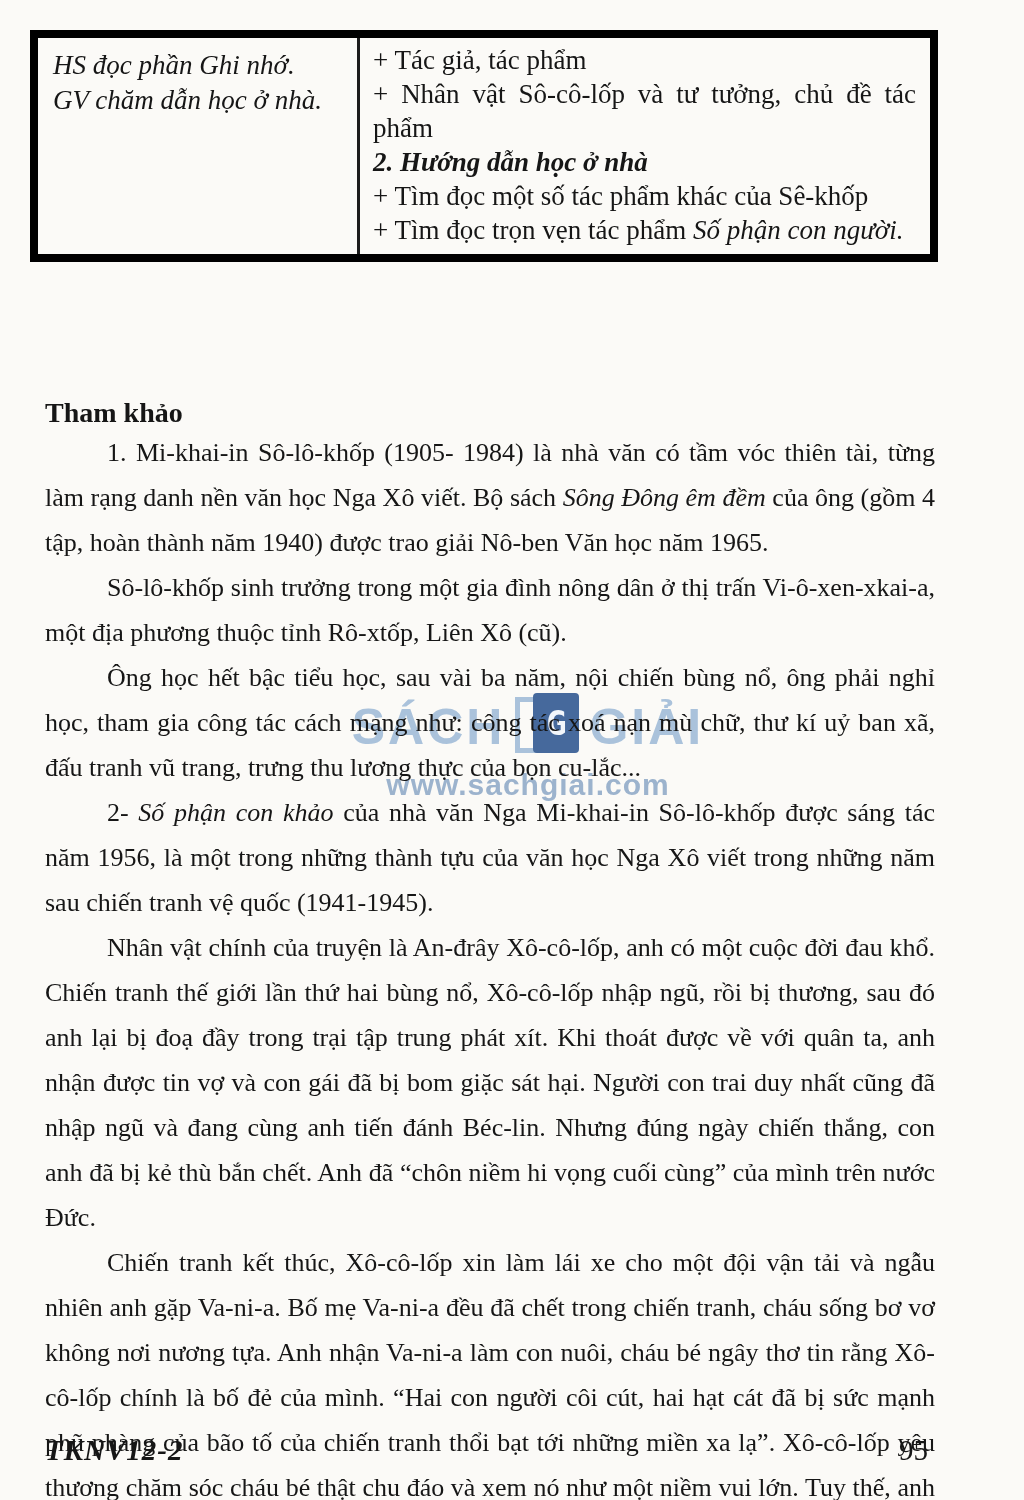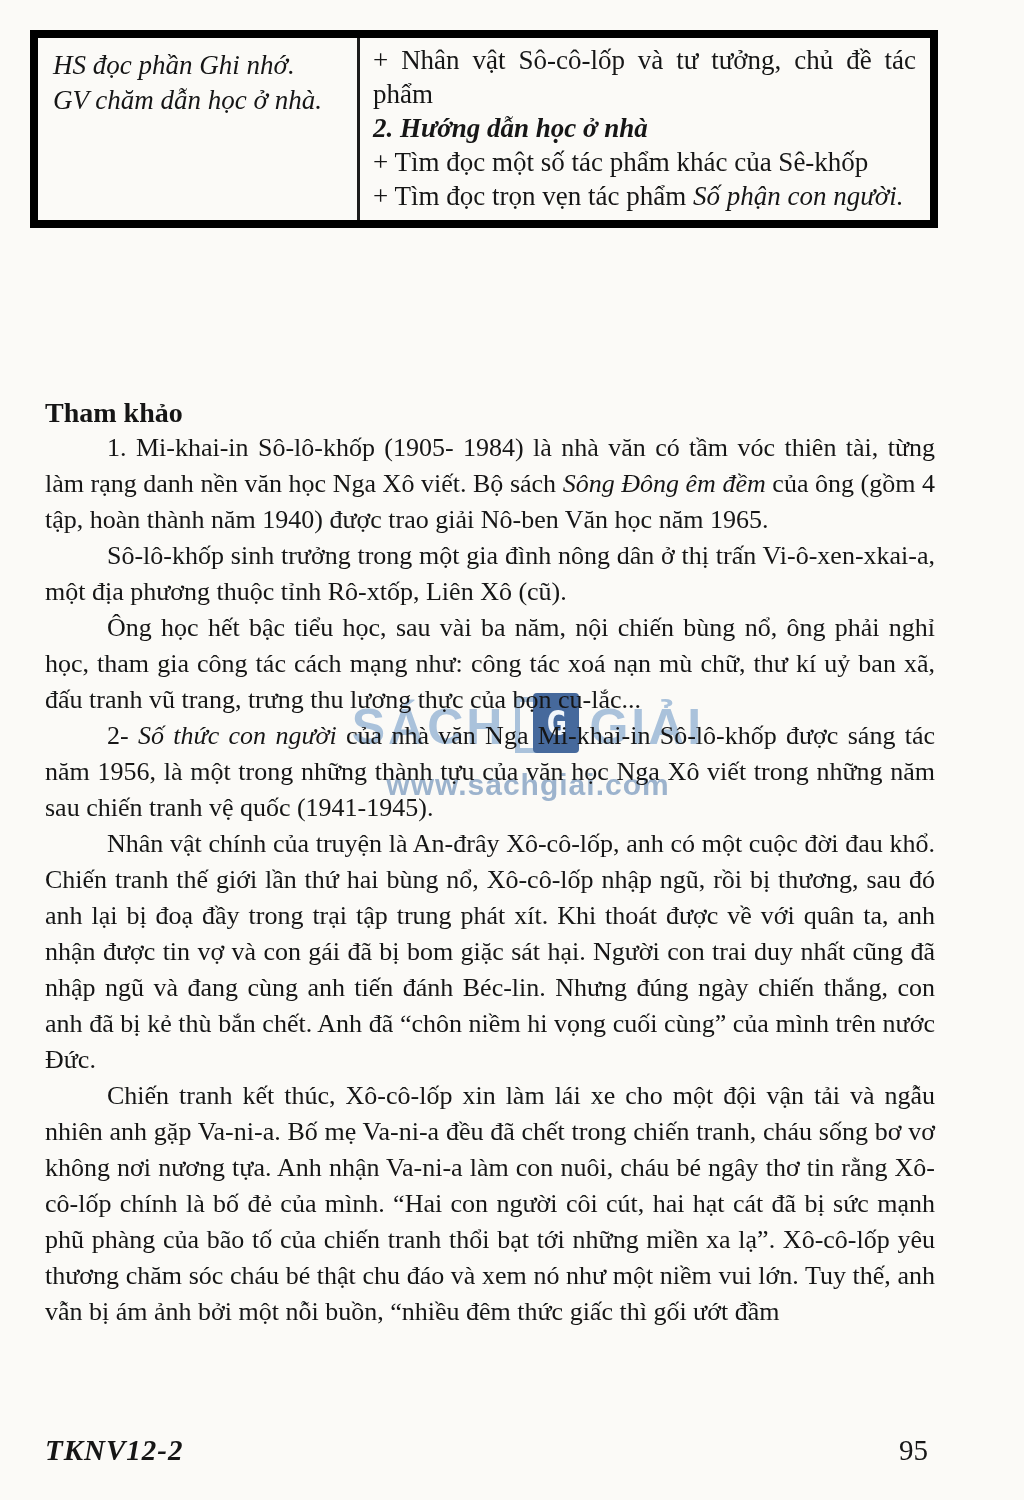--- a/index.html
+++ b/index.html
@@ -41,21 +41,21 @@
   .em { font-style:italic; }
 
   
   .reference {
     position:absolute; top:366px; left:45px; width:890px;
   }
   .reference h2 {
     margin:0; font-size:28px; line-height:34px; font-weight:bold;
   }
   .reference p {
-    margin:0; font-size:26px; line-height:36px;
+    margin:0; font-size:26px; line-height:45px;
     text-align:justify; text-indent:62px;
   }
 
   
   .watermark {
     position:absolute; z-index:0; left:0; top:693px; width:100%;
     text-align:center;
     font-family:"Liberation Sans", sans-serif;
     transform:translateX(16px);
     pointer-events:none;
@@ -117,33 +117,34 @@
   </div>
 
   <div class="content">
 
     <div class="lesson-table">
       <div class="cell-left">
         <p>HS đọc phần Ghi nhớ.</p>
         <p>GV chăm dẫn học ở nhà.</p>
       </div>
       <div class="cell-right">
+        <p>+ Tác giả, tác phẩm</p>
         <p>+ Nhân vật Sô-cô-lốp và tư tưởng, chủ đề tác phẩm</p>
         <p class="bold-italic">2. Hướng dẫn học ở nhà</p>
         <p>+ Tìm đọc một số tác phẩm khác của Sê-khốp</p>
         <p><span>+ Tìm đọc trọn vẹn tác phẩm </span><span class="em">Số phận con người.</span></p>
       </div>
     </div>
 
     <div class="reference">
       <h2>Tham khảo</h2>
       <p><span>1. Mi-khai-in Sô-lô-khốp (1905- 1984) là nhà văn có tầm vóc thiên tài, từng làm rạng danh nền văn học Nga Xô viết. Bộ sách </span><span class="em">Sông Đông êm đềm</span><span> của ông (gồm 4 tập, hoàn thành năm 1940) được trao giải Nô-ben Văn học năm 1965.</span></p>
       <p>Sô-lô-khốp sinh trưởng trong một gia đình nông dân ở thị trấn Vi-ô-xen-xkai-a, một địa phương thuộc tỉnh Rô-xtốp, Liên Xô (cũ).</p>
       <p>Ông học hết bậc tiểu học, sau vài ba năm, nội chiến bùng nổ, ông phải nghỉ học, tham gia công tác cách mạng như: công tác xoá nạn mù chữ, thư kí uỷ ban xã, đấu tranh vũ trang, trưng thu lương thực của bọn cu-lắc...</p>
-      <p><span>2- </span><span class="em">Số thức con người</span><span> của nhà văn Nga Mi-khai-in Sô-lô-khốp được sáng tác năm 1956, là một trong những thành tựu của văn học Nga Xô viết trong những năm sau chiến tranh vệ quốc (1941-1945).</span></p>
+      <p><span>2- </span><span class="em">Số phận con khảo</span><span> của nhà văn Nga Mi-khai-in Sô-lô-khốp được sáng tác năm 1956, là một trong những thành tựu của văn học Nga Xô viết trong những năm sau chiến tranh vệ quốc (1941-1945).</span></p>
       <p>Nhân vật chính của truyện là An-đrây Xô-cô-lốp, anh có một cuộc đời đau khổ. Chiến tranh thế giới lần thứ hai bùng nổ, Xô-cô-lốp nhập ngũ, rồi bị thương, sau đó anh lại bị đoạ đầy trong trại tập trung phát xít. Khi thoát được về với quân ta, anh nhận được tin vợ và con gái đã bị bom giặc sát hại. Người con trai duy nhất cũng đã nhập ngũ và đang cùng anh tiến đánh Béc-lin. Nhưng đúng ngày chiến thắng, con anh đã bị kẻ thù bắn chết. Anh đã “chôn niềm hi vọng cuối cùng” của mình trên nước Đức.</p>
       <p>Chiến tranh kết thúc, Xô-cô-lốp xin làm lái xe cho một đội vận tải và ngẫu nhiên anh gặp Va-ni-a. Bố mẹ Va-ni-a đều đã chết trong chiến tranh, cháu sống bơ vơ không nơi nương tựa. Anh nhận Va-ni-a làm con nuôi, cháu bé ngây thơ tin rằng Xô-cô-lốp chính là bố đẻ của mình. “Hai con người côi cút, hai hạt cát đã bị sức mạnh phũ phàng của bão tố của chiến tranh thổi bạt tới những miền xa lạ”. Xô-cô-lốp yêu thương chăm sóc cháu bé thật chu đáo và xem nó như một niềm vui lớn. Tuy thế, anh vẫn bị ám ảnh bởi một nỗi buồn, “nhiều đêm thức giấc thì gối ướt đầm</p>
     </div>
   </div>
 
   <div class="footer">
     <span class="footer-code">TKNV12-2</span>
     <span class="footer-page">95</span>
   </div>
 

